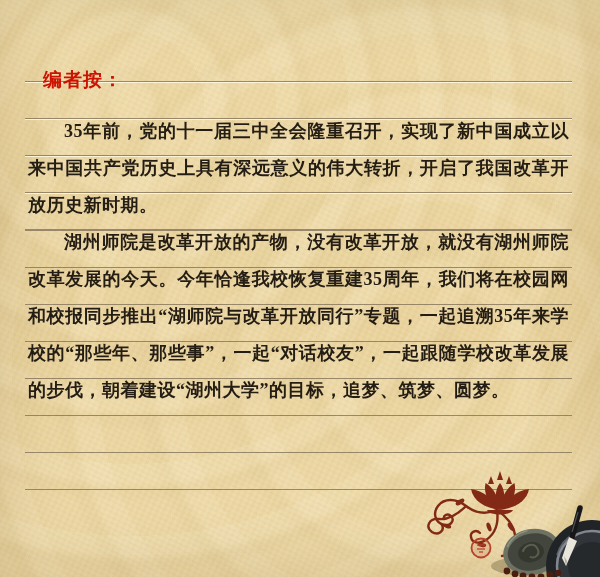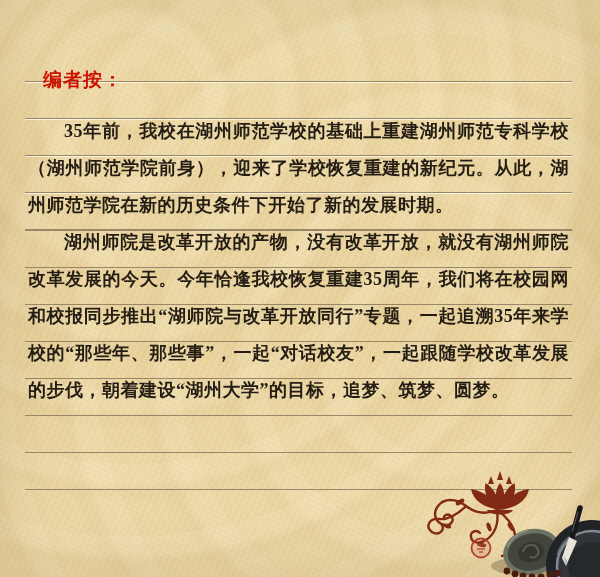--- a/index.html
+++ b/index.html
@@ -46,21 +46,21 @@
     position:absolute; right:0; bottom:0; width:215px; height:125px;
   }
 </style>
 </head>
 <body>
 
 <div class="page">
 
   <div class="content">
     <h2 class="heading">编者按：</h2>
-    <p class="para">35年前，我校在湖州师范学校的基础上重建湖州师范专科学校（湖州师范学院前身），迎来了学校恢复重建的新纪元。从此，湖州师范学院在新的历史条件下开始了新的发展时期。</p>
+    <p class="para">35年前，党的十一届三中全会隆重召开，实现了新中国成立以来中国共产党历史上具有深远意义的伟大转折，开启了我国改革开放历史新时期。</p>
     <p class="para">湖州师院是改革开放的产物，没有改革开放，就没有湖州师院改革发展的今天。今年恰逢我校恢复重建35周年，我们将在校园网和校报同步推出“湖师院与改革开放同行”专题，一起追溯35年来学校的“那些年、那些事”，一起“对话校友”，一起跟随学校改革发展的步伐，朝着建设“湖州大学”的目标，追梦、筑梦、圆梦。</p>
   </div>
 
   <svg class="corner-art" viewBox="0 0 215 125" xmlns="http://www.w3.org/2000/svg">
 
     <g fill="none" stroke="#822a16" stroke-width="2.4" stroke-linecap="round">
       <path d="M112,58 C100,63 90,61 81,54 C71,46 59,46 53,54 C47,62 51,71 59,73 C66,74.5 70,68 66,64 C63,61 58,63 59,67"></path>
       <path d="M81,54 C73,62 64,68 54,67 C44,66 40,75 47,80 C53,84 60,79 57,73"></path>
       <path d="M112,58 C114,72 110,82 101,88 C94,92.5 87,91 86,85 C85,80 91,77 95,81"></path>
       <path d="M112,58 C124,66 132,78 130,91 C128.7,99 123,104 117,104"></path>

